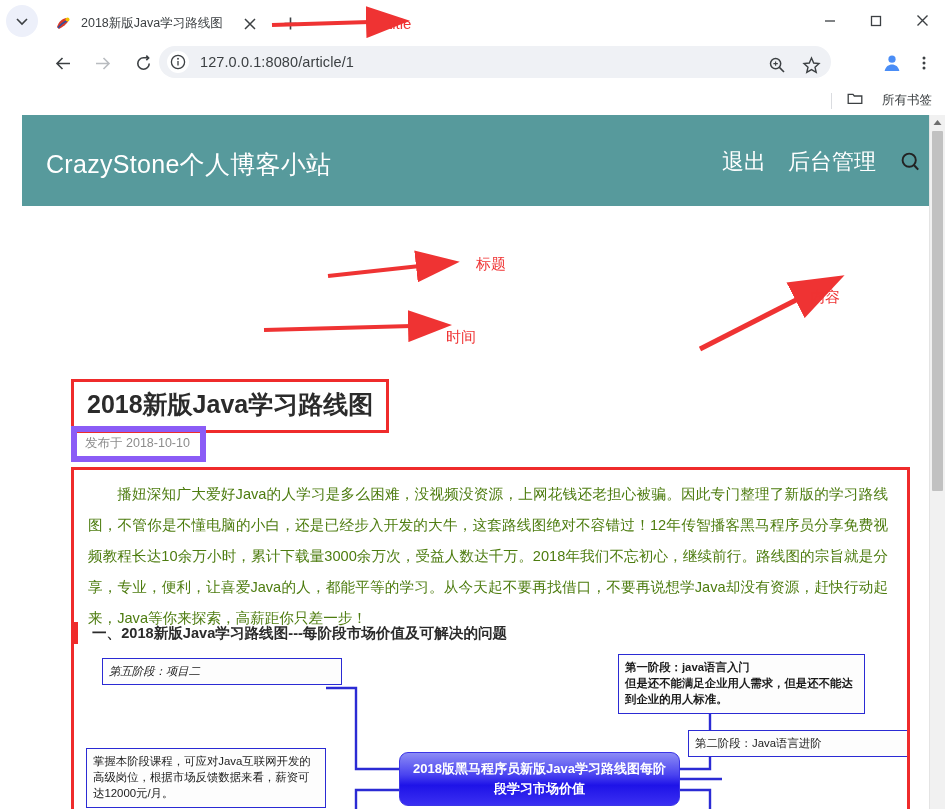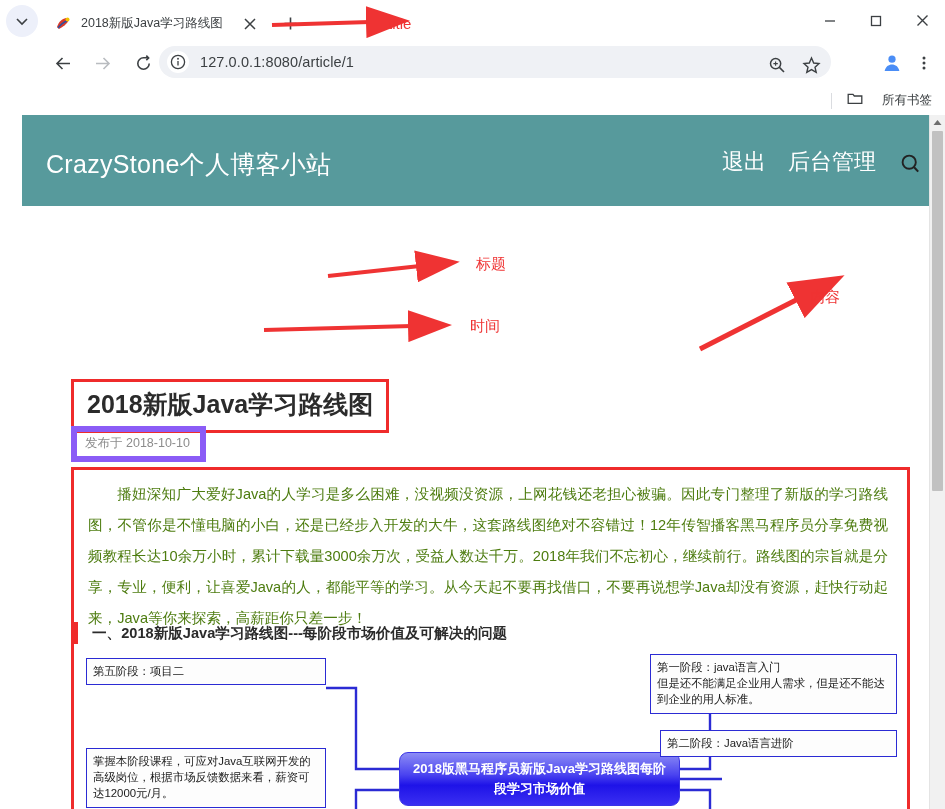--- a/index.html
+++ b/index.html
@@ -72,21 +72,21 @@
   
   .viewport{position:relative;width:945px;height:694px;background:#ffffff;overflow:hidden;}
   .page{position:absolute;left:0;top:0;width:930px;height:694px;background:#fff;margin-left:22px;}
   .site-header{
     position:absolute;left:0;top:0;width:920px;height:91px;background:#579a9c;
   }
   .site-brand{
     position:absolute;left:24px;top:33px;font-size:25px;color:#ffffff;
     letter-spacing:.3px;white-space:nowrap;
   }
-  .site-nav{position:absolute;right:18px;top:32px;display:flex;align-items:flex-end;gap:22px;}
+  .site-nav{position:absolute;right:18px;top:32px;display:flex;align-items:center;gap:22px;}
   .site-nav a{font-size:22px;color:#ffffff;text-decoration:none;white-space:nowrap;}
   .nav-search{width:26px;height:26px;display:flex;align-items:center;justify-content:center;}
 
   
   .article-title-box{
     position:absolute;left:49px;top:264px;padding:6px 13px 9px 13px;
     border:3px solid #ef2b2b;background:#fff;
   }
   .article-title{font-size:25px;font-weight:bold;color:#2b2b2b;white-space:nowrap;}
   .article-date-box{
@@ -303,36 +303,36 @@
         <svg class="mm-link" viewBox="0 0 826 258">
 
           <path d="M325 113 L282 113 L282 32 L252 32" fill="none" stroke="#2b2bd4" stroke-width="2.4"></path>
           <path d="M325 134 L282 134 L282 205 L252 205" fill="none" stroke="#2b2bd4" stroke-width="2.4"></path>
 
           <path d="M606 113 L636 113 L636 29 L578 29" fill="none" stroke="#2b2bd4" stroke-width="2.4" transform="translate(0,0)"></path>
           <path d="M606 123 L625 123 L625 123 L648 123" fill="none" stroke="#2b2bd4" stroke-width="2.4"></path>
           <path d="M606 134 L636 134 L636 212 L578 212" fill="none" stroke="#2b2bd4" stroke-width="2.4"></path>
         </svg>
 
-        <div class="mm-node" style="left:12px;top:2px;width:240px;">
+        <div class="mm-node" style="left:28px;top:2px;width:240px;font-style:italic;">
           <div class="t1">第五阶段：项目二</div>
         </div>
         <div class="mm-node" style="left:12px;top:92px;width:240px;">
           <div>掌握本阶段课程，可应对Java互联网开发的高级岗位，根据市场反馈数据来看，薪资可达12000元/月。</div>
         </div>
 
         <div class="mm-center">
           <span>2018版黑马程序员新版Java学习路线图每阶段学习市场价值</span>
         </div>
 
-        <div class="mm-node" style="left:576px;top:-2px;width:247px;">
+        <div class="mm-node" style="left:544px;top:-2px;width:247px;font-weight:bold;">
           <div class="t1">第一阶段：java语言入门</div>
           <div>但是还不能满足企业用人需求，但是还不能达到企业的用人标准。</div>
         </div>
-        <div class="mm-node" style="left:586px;top:74px;width:237px;">
+        <div class="mm-node" style="left:614px;top:74px;width:237px;">
           <div class="t1">第二阶段：Java语言进阶</div>
         </div>
 
       </div>
     </div>
   </div>
 
   <div class="vscroll">
     <div class="arr">
       <svg width="9" height="7" viewBox="0 0 9 7">
@@ -354,14 +354,14 @@
 
   <path d="M328 276 L420 266" stroke="#ef3333" stroke-width="4" fill="none" marker-end="url(#ah)"></path>
 
   <path d="M264 330 L412 326" stroke="#ef3333" stroke-width="4" fill="none" marker-end="url(#ah)"></path>
 
   <path d="M700 349 L800 298" stroke="#ef3333" stroke-width="5" fill="none" marker-end="url(#ah)"></path>
 </svg>
 
 <div class="ann" style="left:388px;top:15px;">title</div>
 <div class="ann" style="left:476px;top:255px;">标题</div>
-<div class="ann" style="left:446px;top:317px;margin-left:24px;">时间</div>
+<div class="ann" style="left:446px;top:328px;">时间</div>
 <div class="ann" style="left:810px;top:288px;">内容</div>
 
 </body></html>

